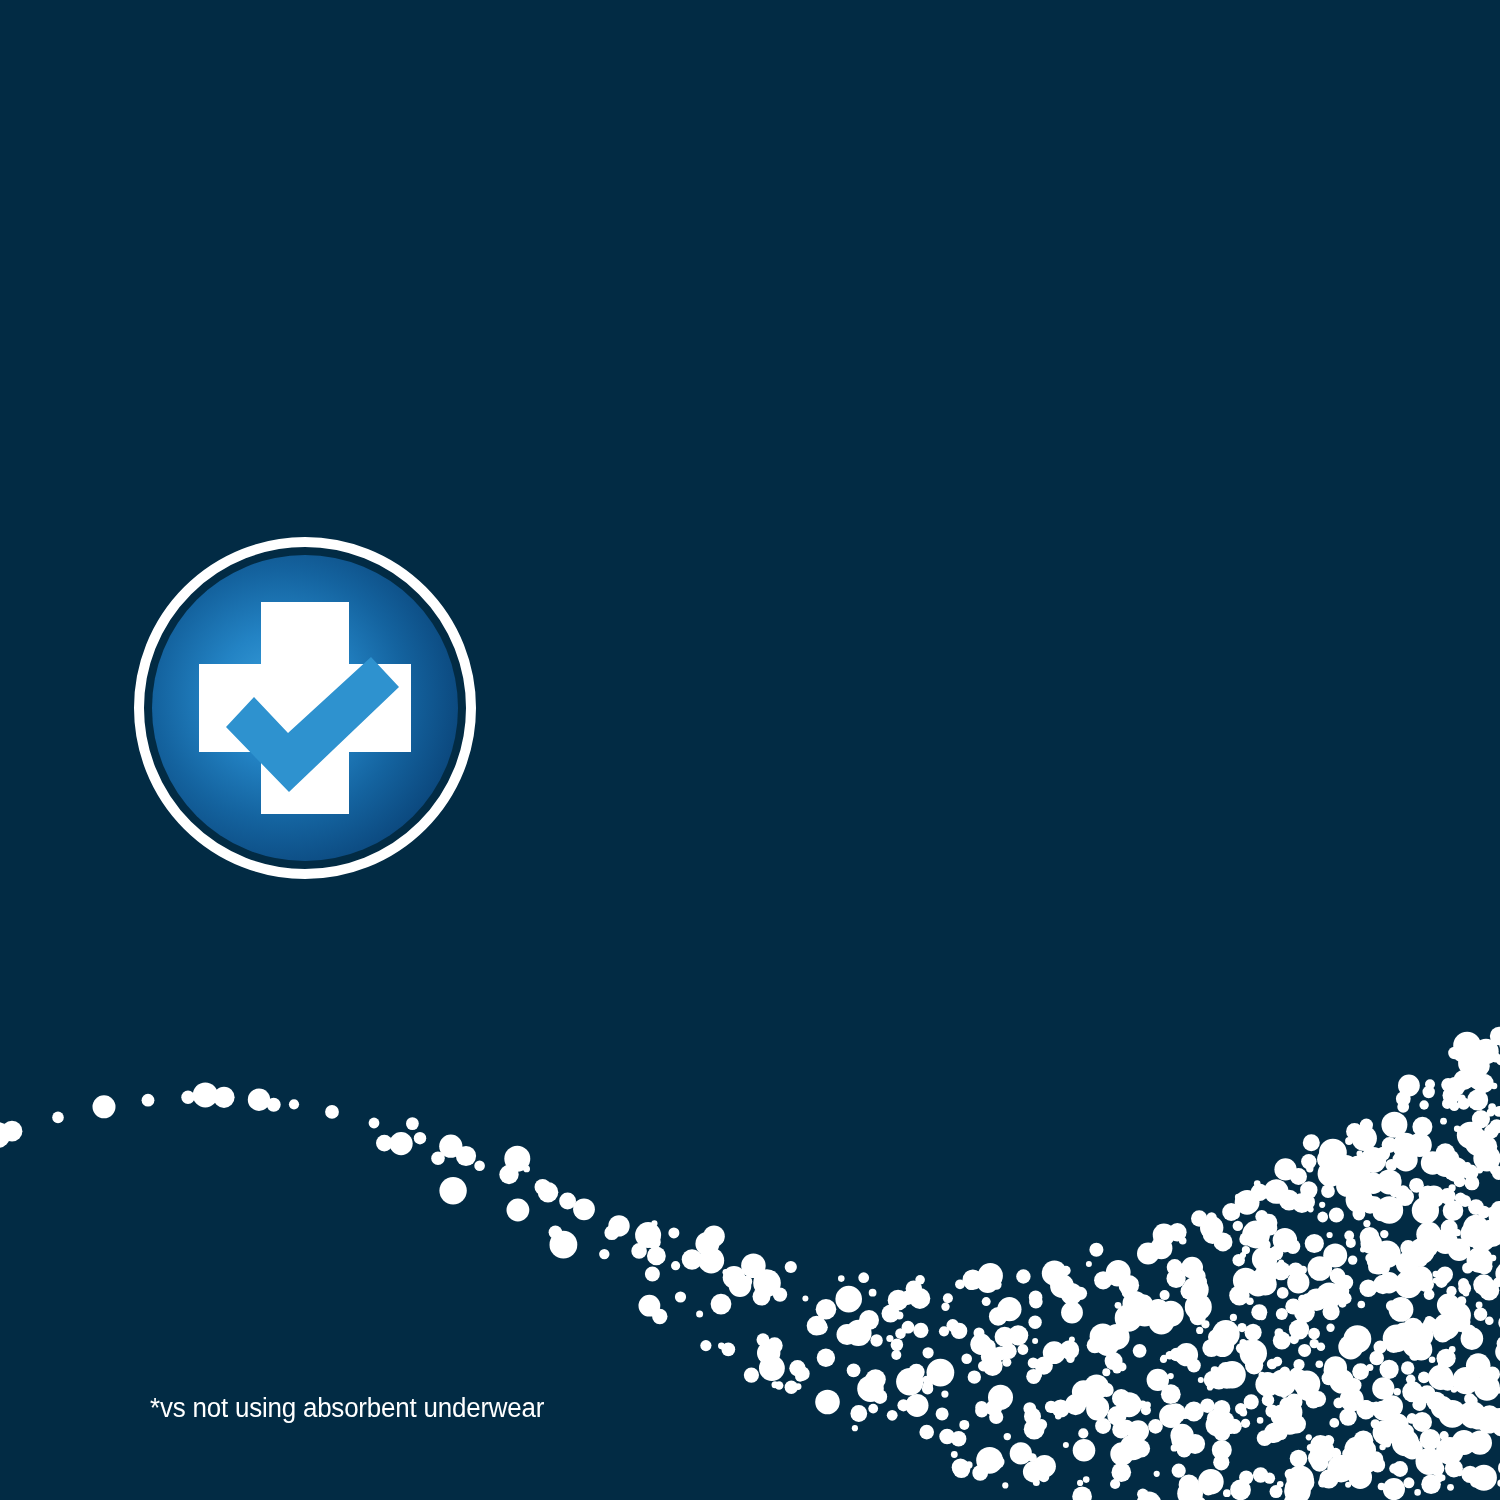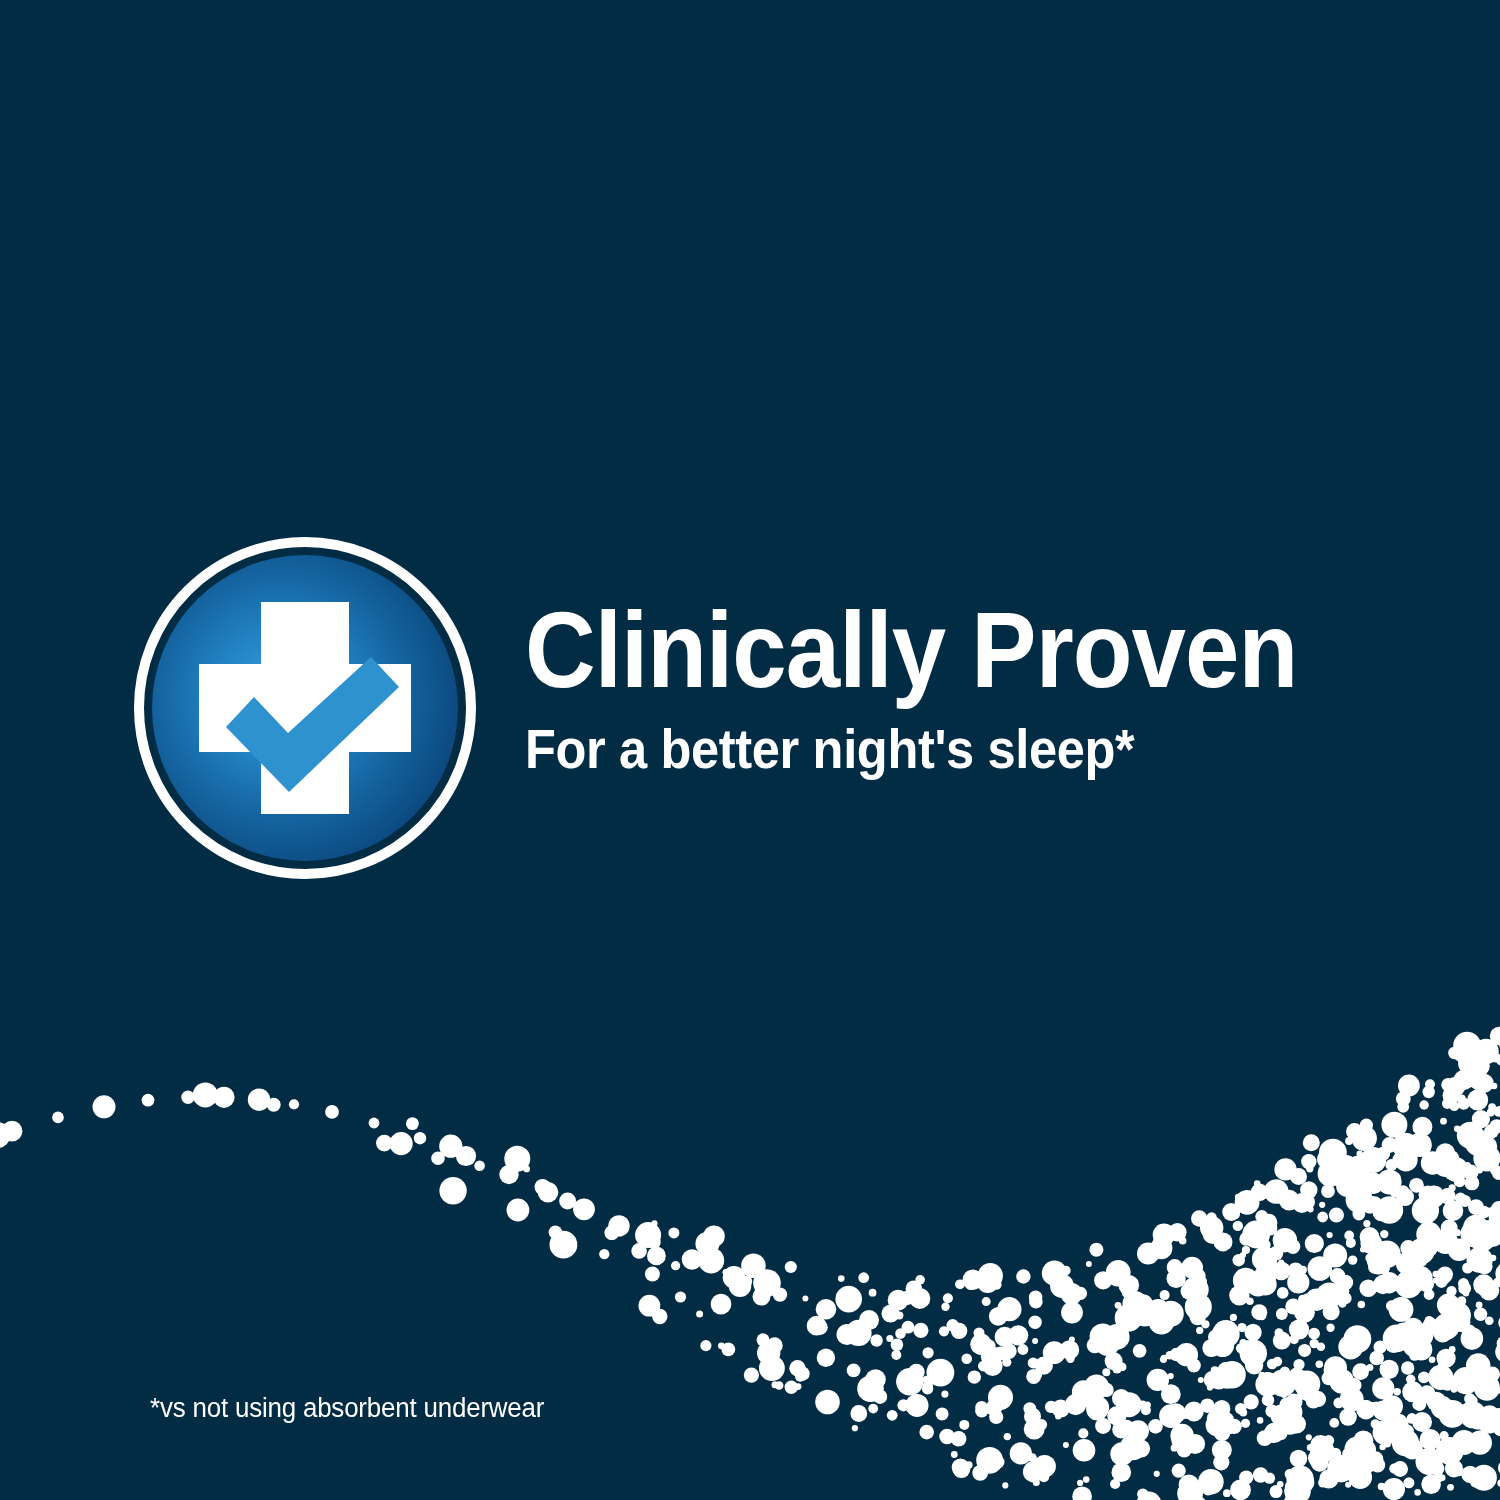--- a/index.html
+++ b/index.html
@@ -1034,20 +1034,16 @@
 
       <circle cx="172" cy="172" r="153" fill="url(#seal-grad)"></circle>
 
       <g clip-path="url(#seal-clip)">
         <path fill="#FFFFFF" d="M128 66 H216 V128 H278 V216 H216 V278 H128 V216 H66 V128 H128 Z"></path>
         <path fill="#2E92CF" d="M93 191 L121 161 L155 197 L238 121 L266 151 L156 256 Z"></path>
       </g>
     </svg>
   </div>
 
-  <div id="text-block">
-    <h1 id="headline" style="color: rgb(255, 255, 255);">Clinically Proven</h1>
-    <h2 id="subhead" style="color: rgb(255, 255, 255);">For a better night's sleep*</h2>
-  </div>
 
   <p id="footnote" style="color: rgb(255, 255, 255);">*vs not using absorbent underwear</p>
 
 </div>
 
 </body></html>

